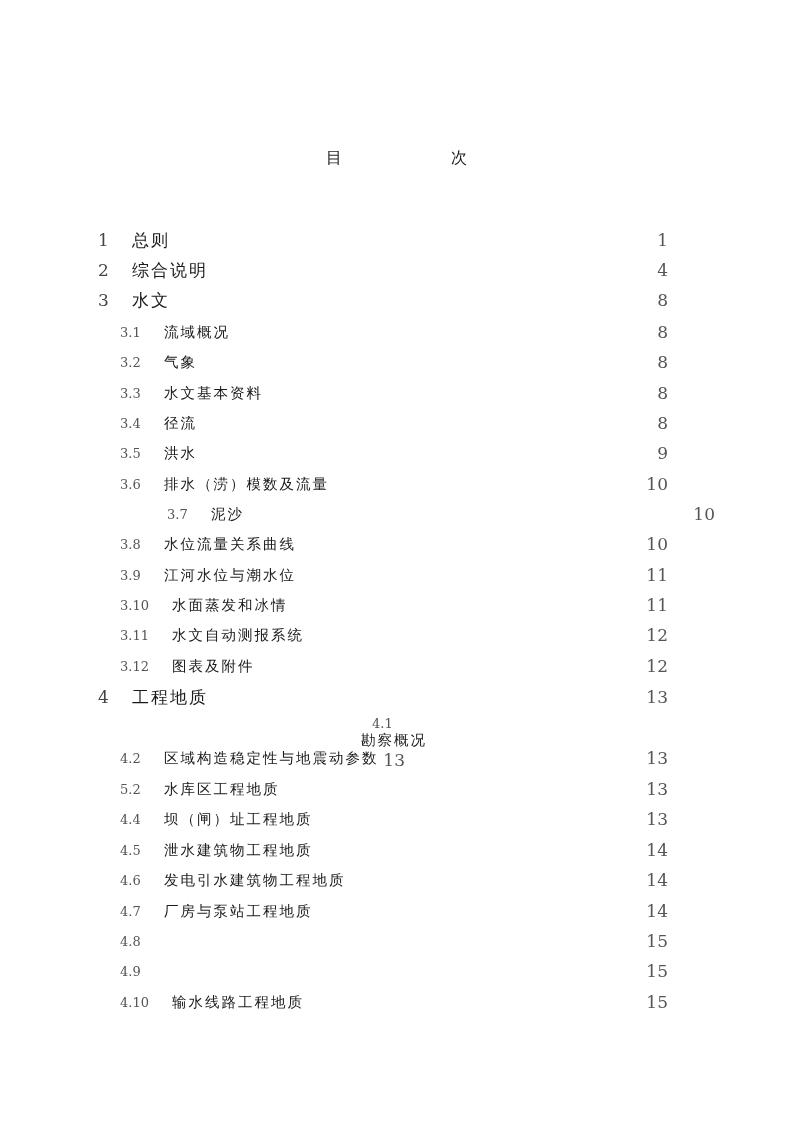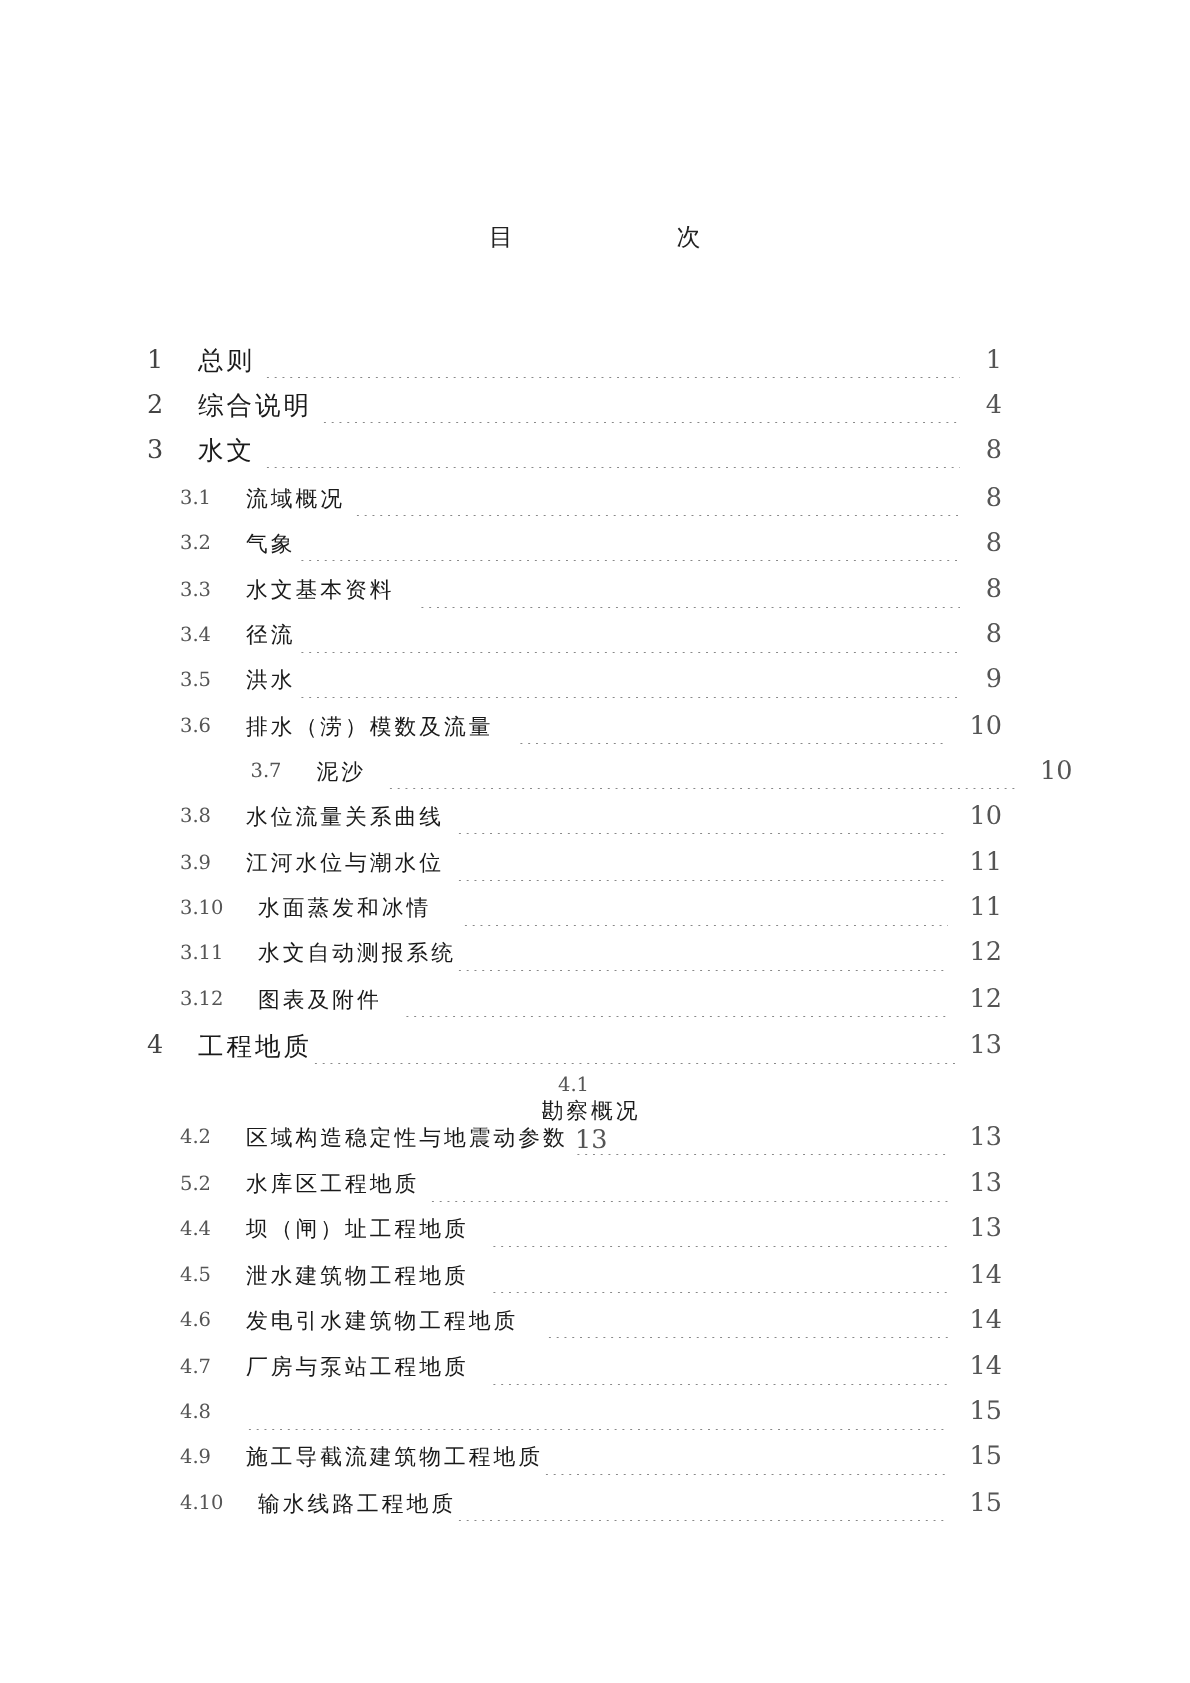--- a/index.html
+++ b/index.html
@@ -180,21 +180,20 @@
     <span class="leader" style="margin-left:14px; margin-right:14px;"></span>
     <span class="page">14</span>
   </div>
   <div class="row l2" style="top:929px; left:120px; width:548px;">
     <span class="num" style="width:44px;">4.8</span>
     <span class="leader" style="margin-left:0px; margin-right:14px;"></span>
     <span class="page">15</span>
   </div>
   <div class="row l2" style="top:959px; left:120px; width:548px;">
     <span class="num" style="width:44px;">4.9</span>
-    <span class="label">施工导截流建筑物工程地质</span>
     <span class="leader" style="margin-left:0px; margin-right:14px;"></span>
     <span class="page">15</span>
   </div>
   <div class="row l2" style="top:990px; left:120px; width:548px;">
     <span class="num" style="width:52px;">4.10</span>
     <span class="label">输水线路工程地质</span>
     <span class="leader" style="margin-left:0px; margin-right:14px;"></span>
     <span class="page">15</span>
   </div>
 </div>

